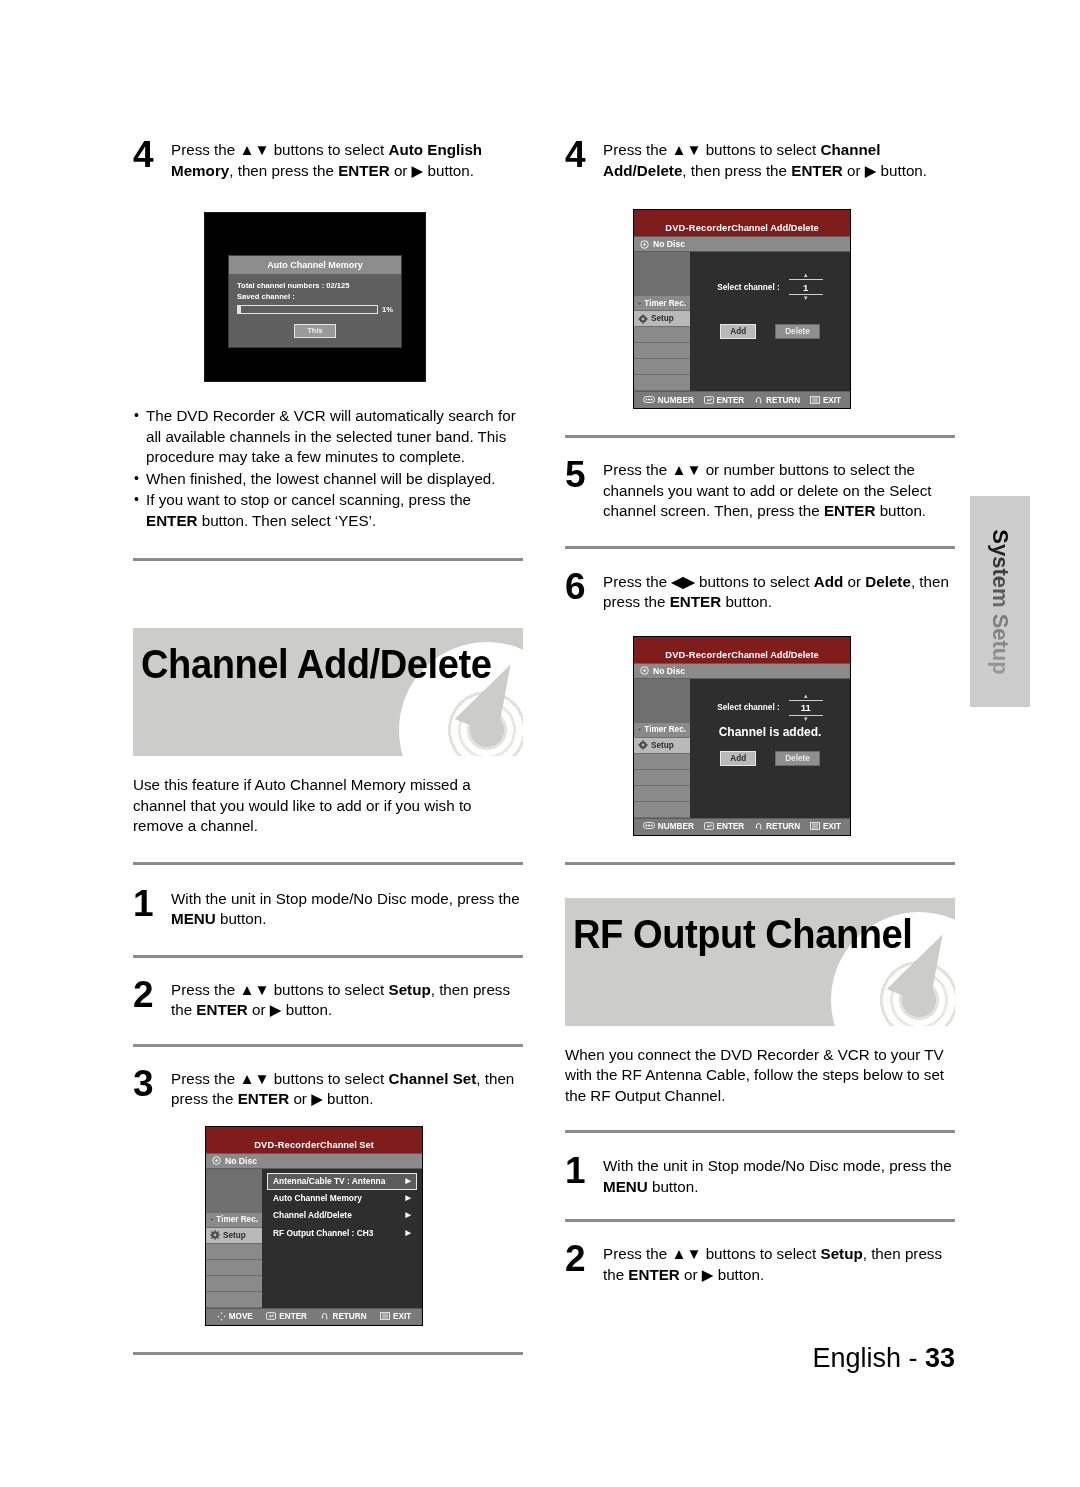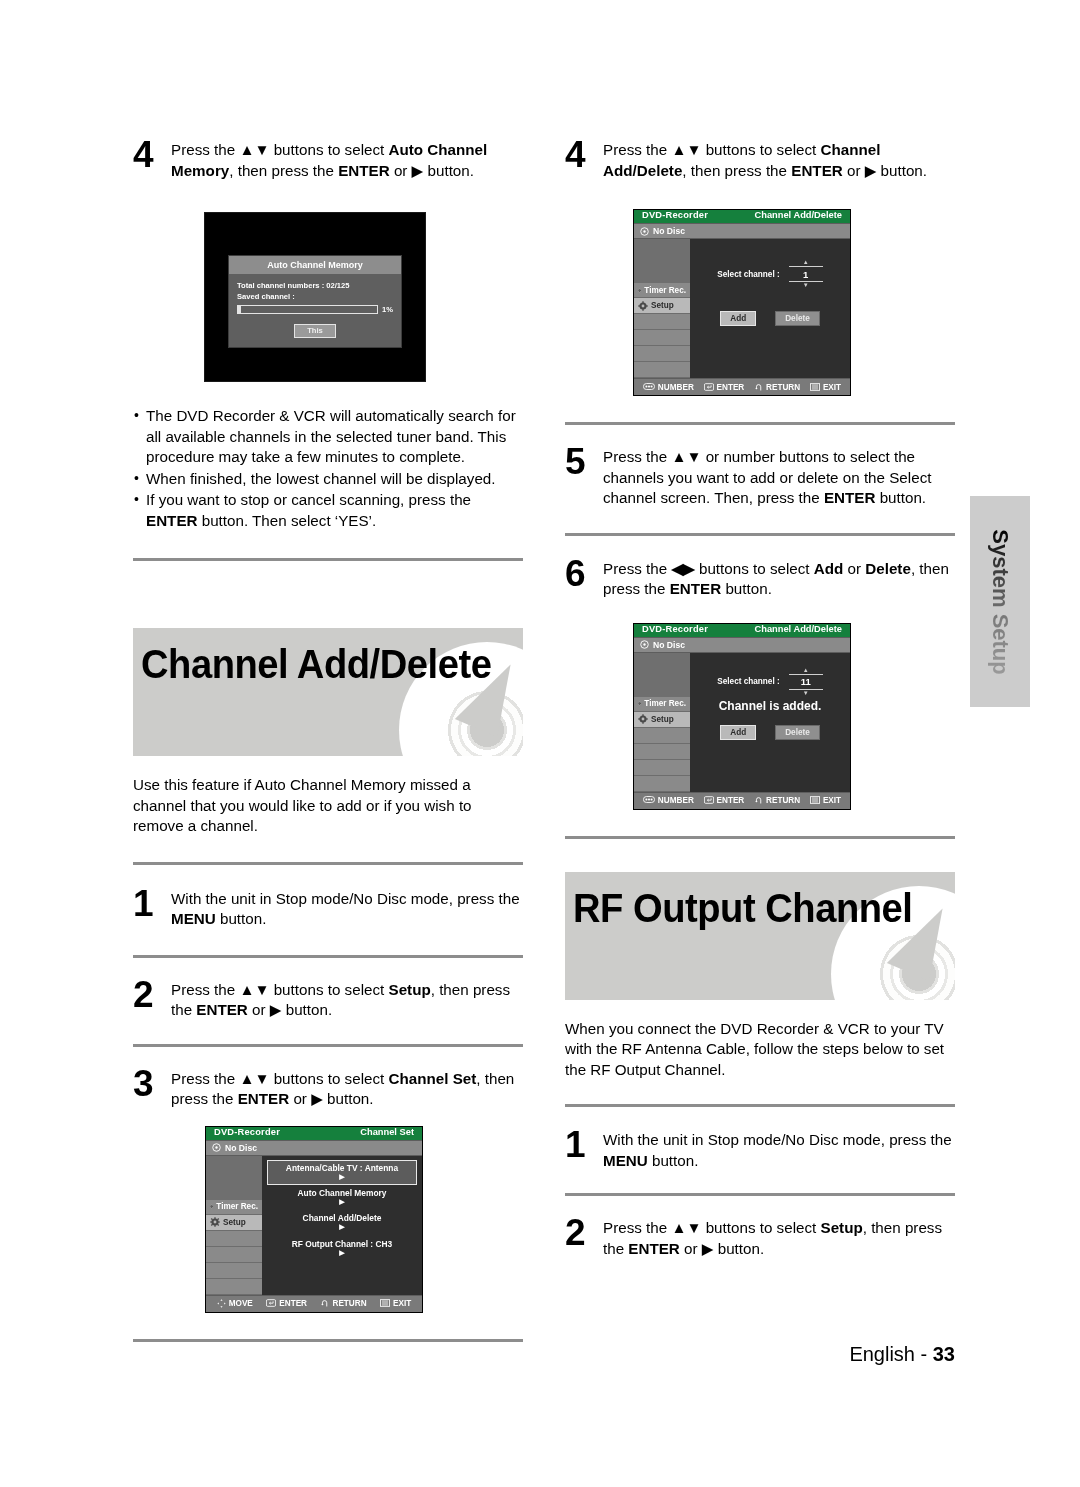--- a/index.html
+++ b/index.html
@@ -138,24 +138,24 @@
     background: #6f6f6f;
     color: #fff;
     font-size: 8.2px;
     font-weight: bold;
     font-family: "Liberation Sans", sans-serif;
     box-sizing: border-box;
     position: relative;
   }
   .osd-titlebar {
     display: flex;
-    justify-content: space-between;
+    justify-content: center;
     align-items: center;
-    background: #15803d;
-    padding: 0 8px 3px 8px;
+    background: #7f1d1d;
+    padding: 13px 8px 3px 8px;
     font-size: 9.3px;
   }
   .osd-titlebar .osd-model { letter-spacing: .2px; }
   .osd-nodisc {
     display: flex;
     align-items: center;
     gap: 4px;
     background: #8a8a8a;
     padding: 2px 6px;
     border-top: 1px solid #5d5d5d;
@@ -206,21 +206,20 @@
 
   
   .osd-menu { padding: 4px 5px 5px 5px; }
   .osd-menu-row {
     display: flex;
     justify-content: space-between;
     align-items: center;
     padding: 2.6px 5px;
     font-size: 8.4px;
     border: 1px solid transparent;
-    flex-direction: column;
   }
   .osd-menu-row.sel {
     background: #5c5c5c;
     border: 1px solid #e8e8e8;
   }
   .osd-arrow-r { font-size: 7px; }
 
   
   .osd-selblock {
     display: flex;
@@ -337,33 +336,33 @@
     -webkit-text-fill-color: transparent;
   }
 
   
   .pagefooter {
     position: absolute;
     left: 565px;
     top: 1343px;
     width: 390px;
     text-align: right;
-    font-size: 20px;
+    font-size: 27px;
   }
   .pagefooter .lbl { font-weight: normal; }
   .pagefooter .num { font-weight: bold; }
 </style>
 </head>
 <body>
 
 <div class="col col-left">
 
   <div class="step">
     <div class="step-num">4</div>
-    <div class="step-body"><span>Press the </span><b>▲▼</b><span> buttons to select </span><b>Auto Channel</b><br><b>Memory</b><span>, then press the </span><b>ENTER</b><span> or </span><span>▶</span><span> button.</span></div>
+    <div class="step-body"><span>Press the </span><b>▲▼</b><span> buttons to select </span><b>Auto English</b><br><b>Memory</b><span>, then press the </span><b>ENTER</b><span> or </span><span>▶</span><span> button.</span></div>
   </div>
 
   <div class="tvframe" style="margin:31px 0 0 71px; width:220px; height:168px;">
     <div class="acm-dialog">
       <div class="acm-title">Auto Channel Memory</div>
       <div class="acm-body">
         <div class="acm-line">Total channel numbers : 02/125</div>
         <div class="acm-line">Saved channel :</div>
         <div class="acm-progress-row">
           <div class="acm-bar">

